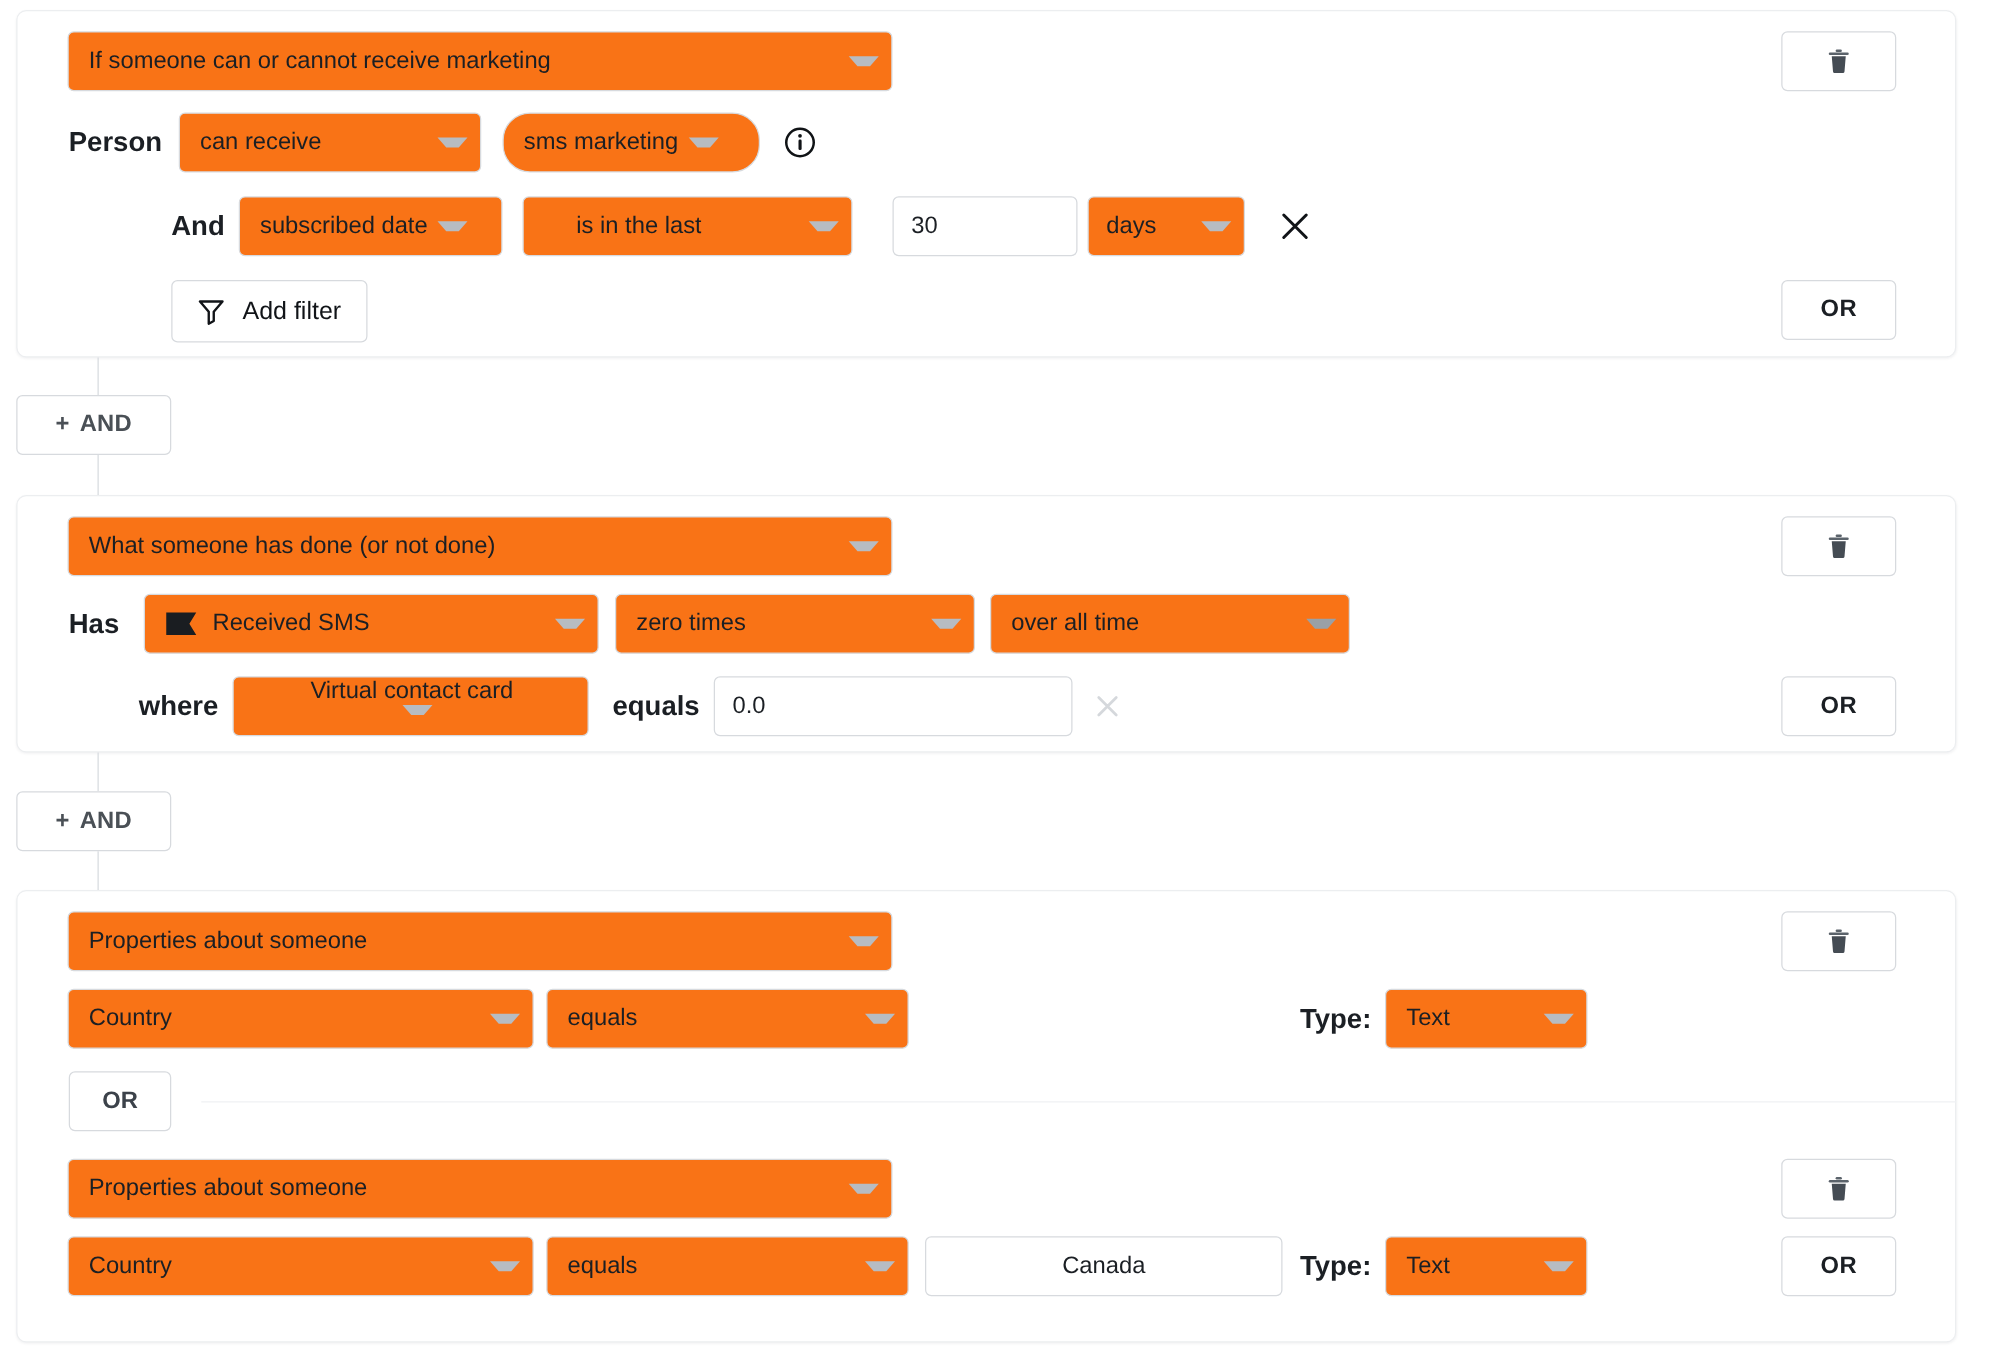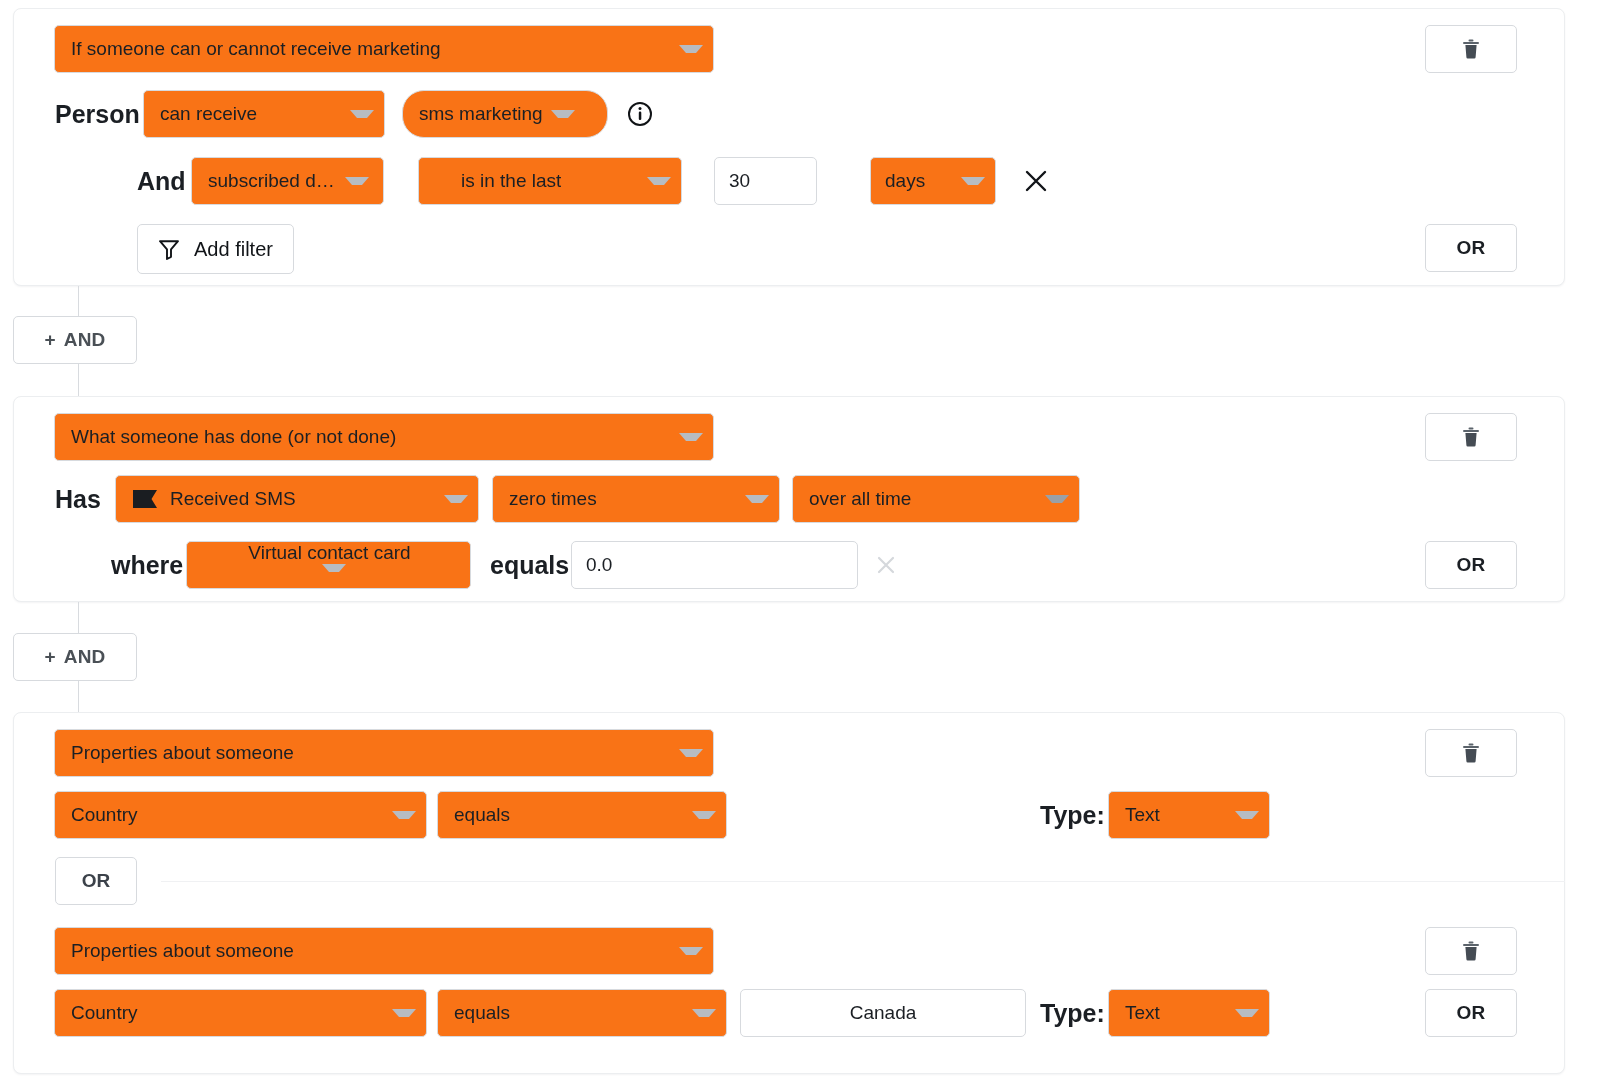--- a/index.html
+++ b/index.html
@@ -64,21 +64,21 @@
     height: 48px;
     display: flex;
     align-items: center;
     padding: 0 14px;
     font-size: 19px;
     color: #1b1f24;
   }
 
   .lbl {
     position: absolute;
-    font-size: 25px;
+    font-size: 22px;
     font-weight: 700;
     color: #1b1f24;
     display: flex;
     align-items: center;
     height: 48px;
   }
 
   
   .btn {
     position: absolute;
@@ -174,31 +174,31 @@
         <svg width="26" height="26" viewBox="0 0 26 26">
           <circle cx="13" cy="13" r="11" fill="none" stroke="#101316" stroke-width="2"></circle>
           <circle cx="13" cy="7.6" r="1.5" fill="#101316"></circle>
           <rect x="11.8" y="10.6" width="2.5" height="8.4" rx="1.1" fill="#101316"></rect>
         </svg>
       </span>
     </div>
 
     <div class="lbl" style="left:123px;top:148px;">And</div>
 
-    <div class="ctrl" style="left:177px;top:148px;width:193px;padding-right:14px;">
+    <div class="ctrl" style="left:177px;top:148px;width:211px;padding-right:14px;">
       <span class="txt">subscribed date</span>
       <span class="caret tight"></span>
     </div>
 
     <div class="ctrl" style="left:404px;top:148px;width:264px;padding-left:42px;">
       <span class="txt">is in the last</span>
       <span class="caret"></span>
     </div>
 
-    <div class="input" style="left:700px;top:148px;width:103px;">
+    <div class="input" style="left:700px;top:148px;width:148px;">
       <span>30</span>
     </div>
 
     <div class="ctrl" style="left:840px;top:148px;width:126px;padding-left:14px;margin-left:16px;">
       <span class="txt">days</span>
       <span class="caret"></span>
     </div>
 
     <div class="x-mark" style="left:1005px;top:148px;">
       <span class="ico">

